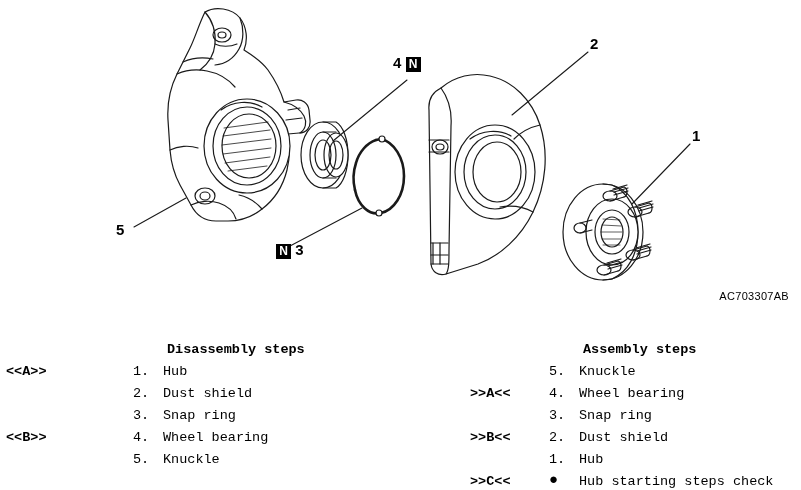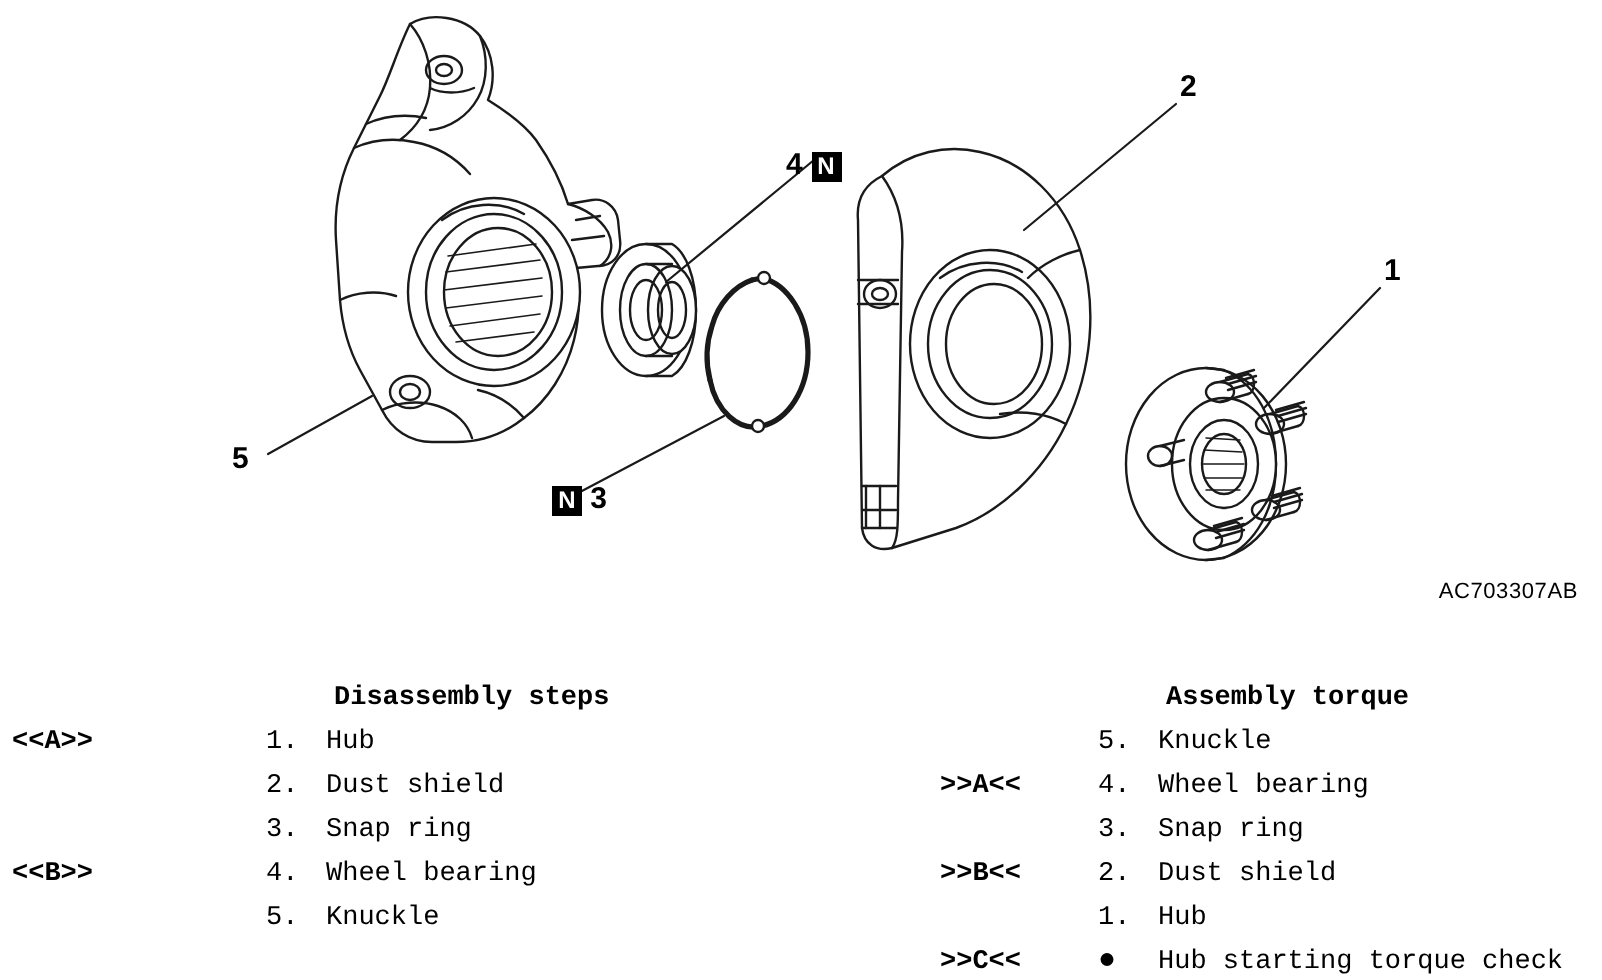--- a/index.html
+++ b/index.html
@@ -242,31 +242,31 @@
       </g>
     </g>
   </svg>
 
   
   <div class="callout-label" style="left:692px; top:128px;">1</div>
   <div class="callout-label" style="left:590px; top:36px;">2</div>
 
   <div class="callout-label" style="left:276px; top:242px;"><span class="n-badge">N</span>&nbsp;<span>3</span></div>
 
-  <div class="callout-label" style="left:393px; top:55px;margin-top:20px;"><span>4</span>&nbsp;<span class="n-badge">N</span></div>
+  <div class="callout-label" style="left:393px; top:55px;"><span>4</span>&nbsp;<span class="n-badge">N</span></div>
 
   <div class="callout-label" style="left:116px; top:222px;">5</div>
 
   <div class="fig-code">AC703307AB</div>
 </div>
 
 <div class="steps-area">
 
   <div class="col-title" id="dis-title">Disassembly steps</div>
-  <div class="col-title" id="asm-title">Assembly torque</div>
+  <div class="col-title" id="asm-title">Assembly steps</div>
 
   <div class="dis-markers">
     <div class="marker" style="top:0px; left:0px;">&lt;&lt;A&gt;&gt;</div>
     <div class="marker" style="top:66px; left:0px;">&lt;&lt;B&gt;&gt;</div>
   </div>
 
   <div class="dis-rows">
     <div class="step-row" style="top:0px;">
       <span class="num">1.</span>
       <span class="lbl">Hub</span>
@@ -312,20 +312,20 @@
     <div class="step-row" style="top:66px;">
       <span class="num">2.</span>
       <span class="lbl">Dust shield</span>
     </div>
     <div class="step-row" style="top:88px;">
       <span class="num">1.</span>
       <span class="lbl">Hub</span>
     </div>
     <div class="step-row" style="top:110px;">
       <span class="num bullet">●</span>
-      <span class="lbl">Hub starting torque check</span>
+      <span class="lbl">Hub starting steps check</span>
     </div>
     <div class="step-row" style="top:132px;">
       
       
     </div>
   </div>
 </div>
 
 </body></html>

